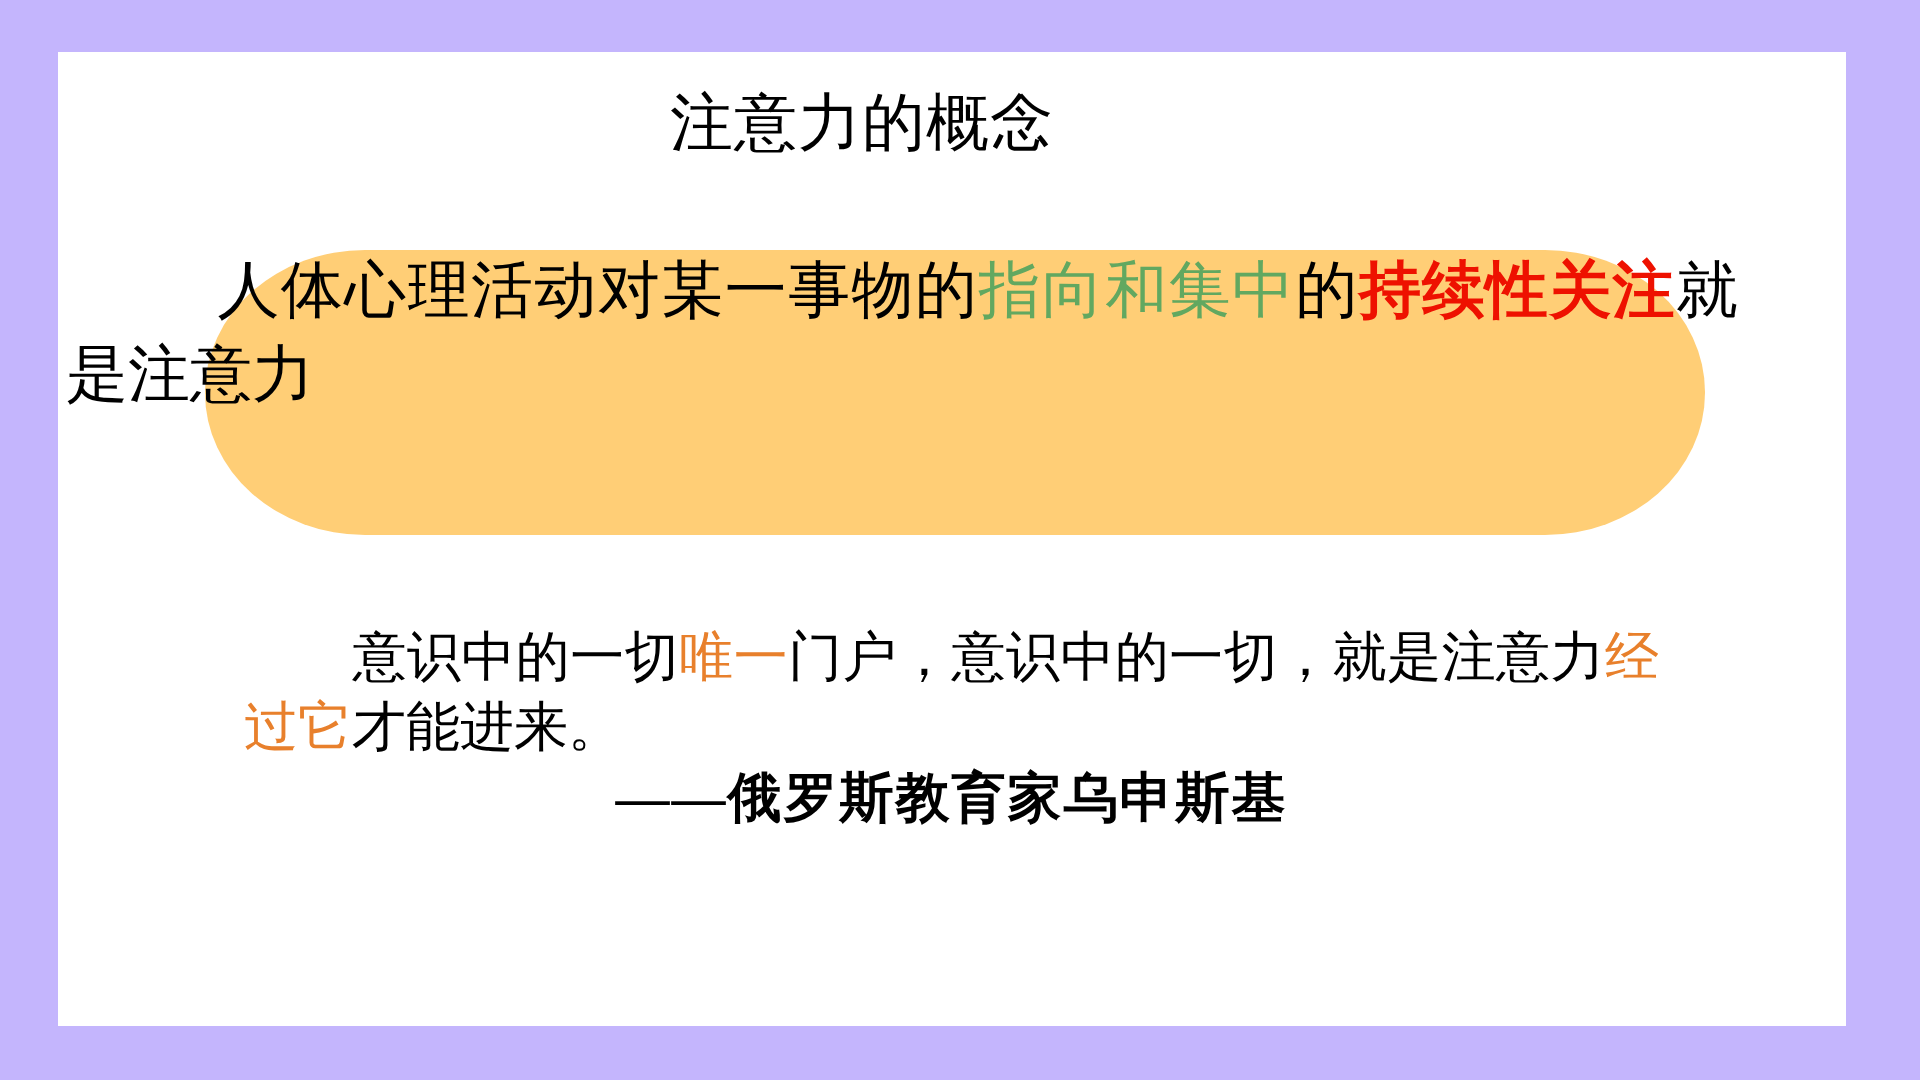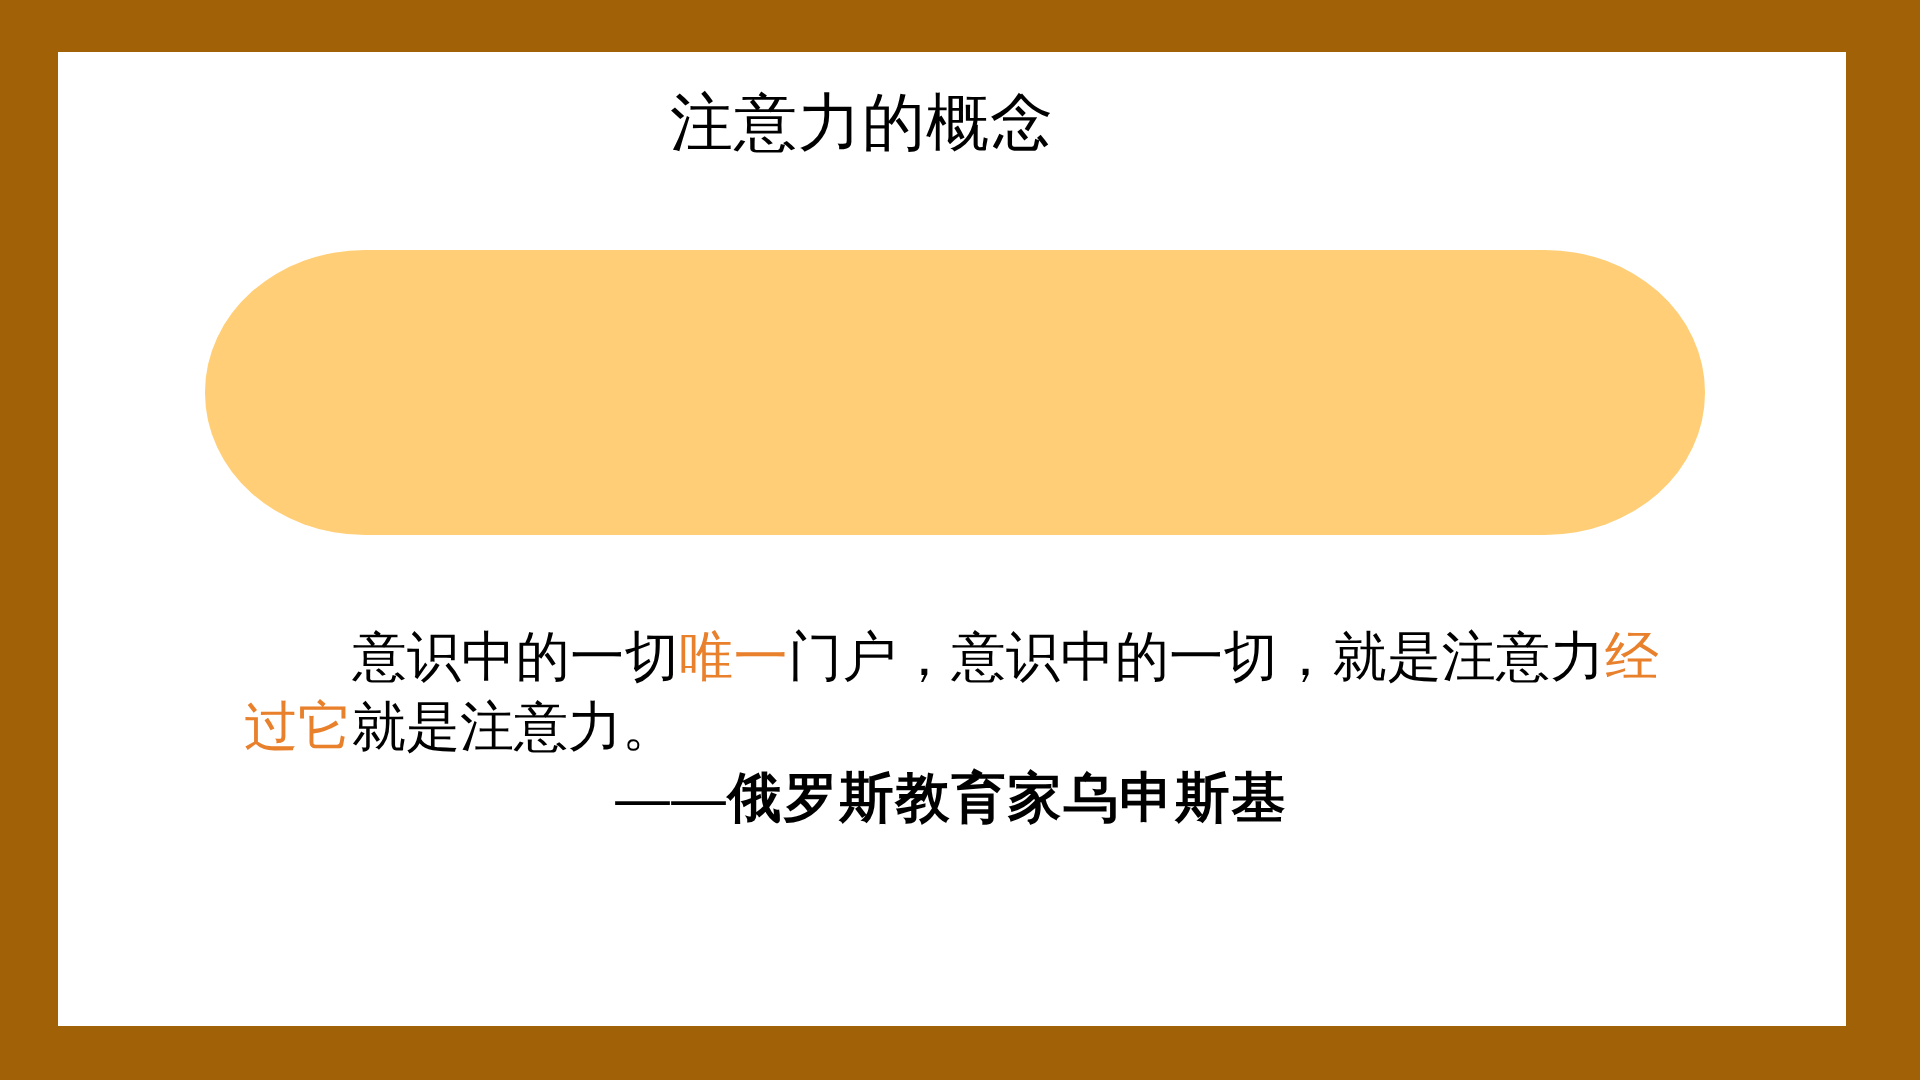--- a/index.html
+++ b/index.html
@@ -11,21 +11,21 @@
     height: 1080px;
     overflow: hidden;
     font-family: "Liberation Serif", "DejaVu Serif", serif;
   }
 
   
   .slide {
     position: relative;
     width: 1920px;
     height: 1080px;
-    background: #a16207;          
+    background: #c4b5fd;          
     box-sizing: border-box;
   }
 
   .slide-inner {
     position: absolute;
     left: 58px;
     top: 52px;
     width: 1788px;
     height: 974px;
     background: #ffffff;
@@ -113,21 +113,24 @@
 </head>
 <body>
 
 <div class="slide">
   <div class="slide-inner">
 
     <div class="title">注意力的概念</div>
 
     <div class="callout"></div>
 
+    <div class="callout-text">
+      <span class="indent"></span><span class="c-black">人体心理活动对某一事物的</span><span class="c-green">指向和</span><span class="c-green">集中</span><span class="c-black">的</span><span class="c-red">持续性关注</span><span class="c-black">就是注意力</span>
+    </div>
 
     <div class="quote">
-      <span class="indent"></span><span>意识中的一切</span><span class="c-orange">唯一</span><span>门户，意识中的一切，就是注意力</span><span class="c-orange">经过它</span><span>就是注意力。</span>
+      <span class="indent"></span><span>意识中的一切</span><span class="c-orange">唯一</span><span>门户，意识中的一切，就是注意力</span><span class="c-orange">经过它</span><span>才能进来。</span>
     </div>
 
     <div class="attribution">——俄罗斯教育家乌申斯基</div>
 
   </div>
 </div>
 
 </body></html>

